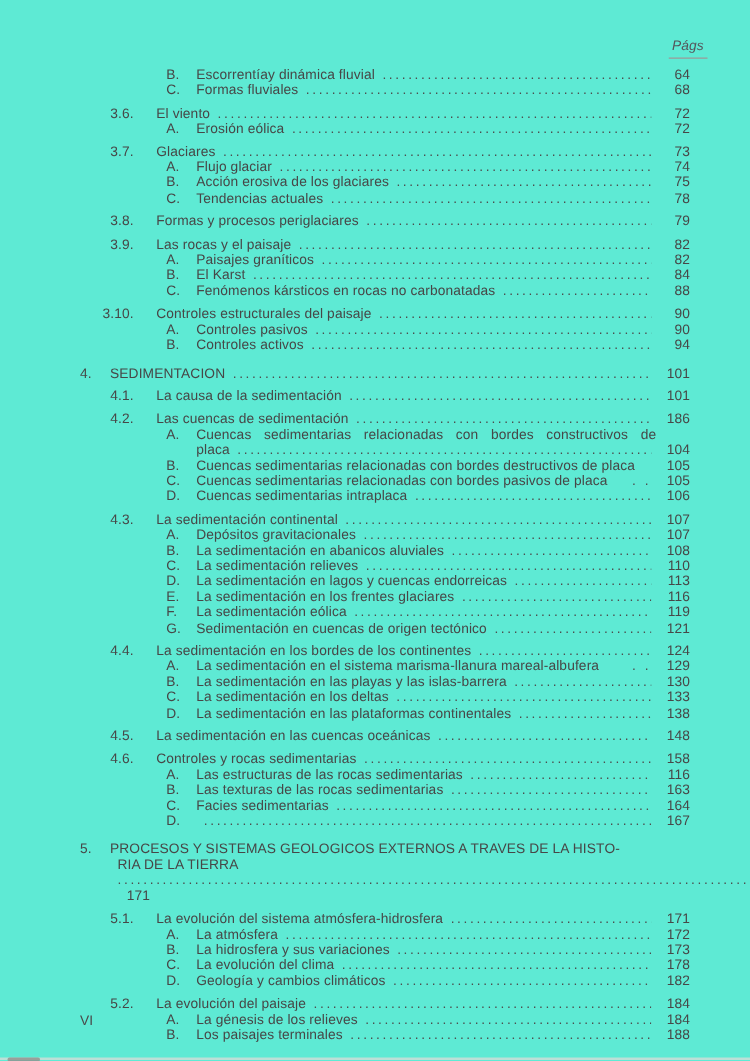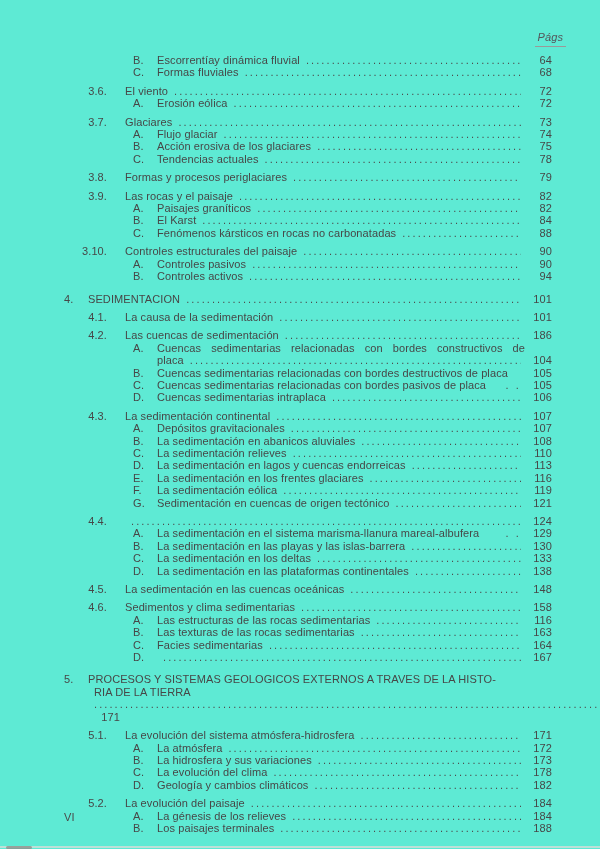--- a/index.html
+++ b/index.html
@@ -281,20 +281,21 @@
         <span class="page-num">119</span>
       </div>
       <div class="row lvl-item">
         <span class="num">G.</span>
         <span class="label">Sedimentación en cuencas de origen tectónico</span>
         <span class="leader">..............................................................................................................</span>
         <span class="page-num">121</span>
       </div>
       <div class="row lvl-sub gap-sub">
         <span class="num">4.4.</span>
+        <span class="label">La sedimentación en los bordes de los continentes</span>
         <span class="leader">..............................................................................................................</span>
         <span class="page-num">124</span>
       </div>
       <div class="row lvl-item">
         <span class="num">A.</span>
         <span class="label">La sedimentación en el sistema marisma-llanura mareal-albufera</span>
         <span class="leader two">. .</span>
         <span class="page-num">129</span>
       </div>
       <div class="row lvl-item">
@@ -316,21 +317,21 @@
         <span class="page-num">138</span>
       </div>
       <div class="row lvl-sub gap-sub">
         <span class="num">4.5.</span>
         <span class="label">La sedimentación en las cuencas oceánicas</span>
         <span class="leader">..............................................................................................................</span>
         <span class="page-num">148</span>
       </div>
       <div class="row lvl-sub gap-sub">
         <span class="num">4.6.</span>
-        <span class="label">Sedimentos y clima sedimentarias</span>
+        <span class="label">Controles y rocas sedimentarias</span>
         <span class="leader">..............................................................................................................</span>
         <span class="page-num">158</span>
       </div>
       <div class="row lvl-item">
         <span class="num">A.</span>
         <span class="label">Las estructuras de las rocas sedimentarias</span>
         <span class="leader">..............................................................................................................</span>
         <span class="page-num">116</span>
       </div>
       <div class="row lvl-item">

